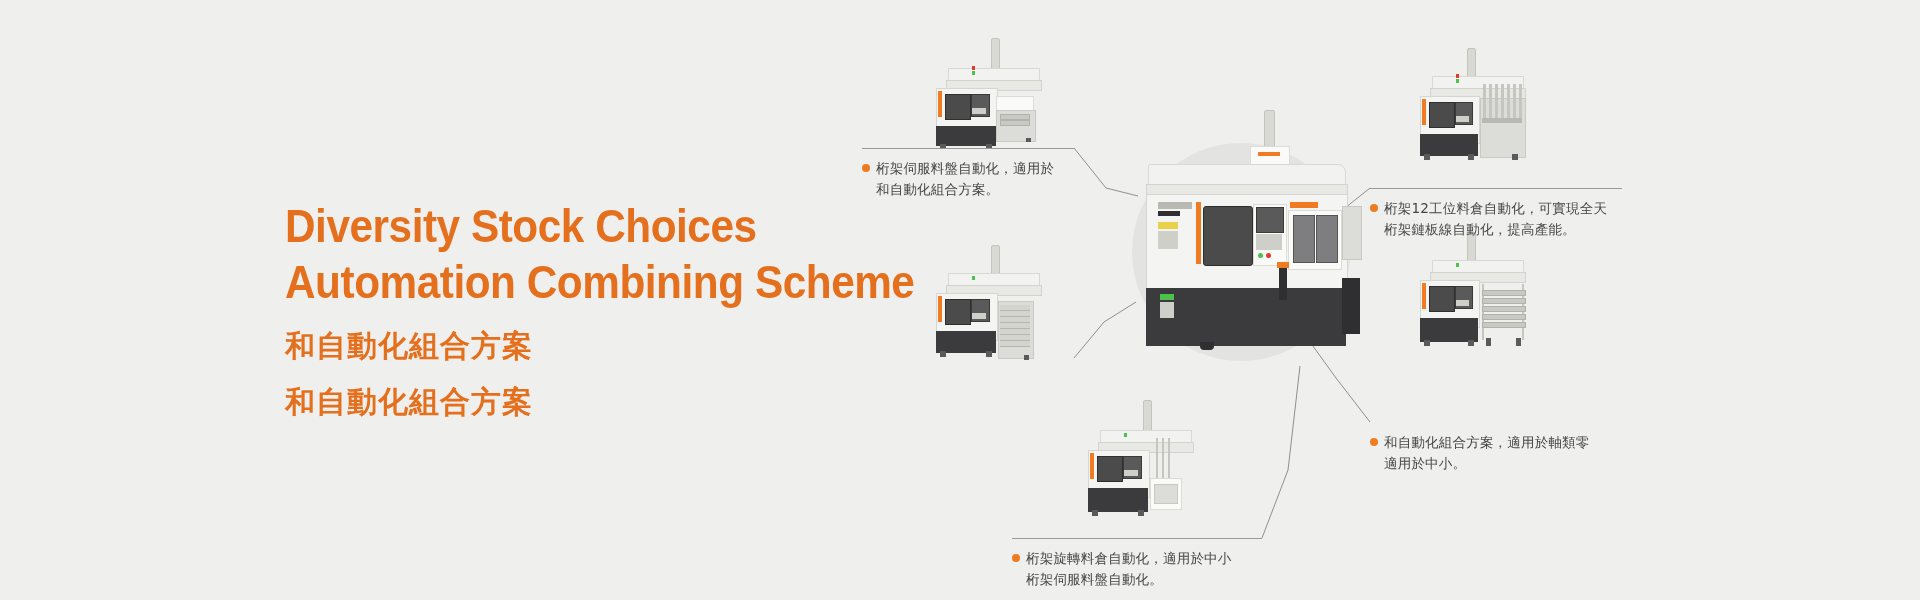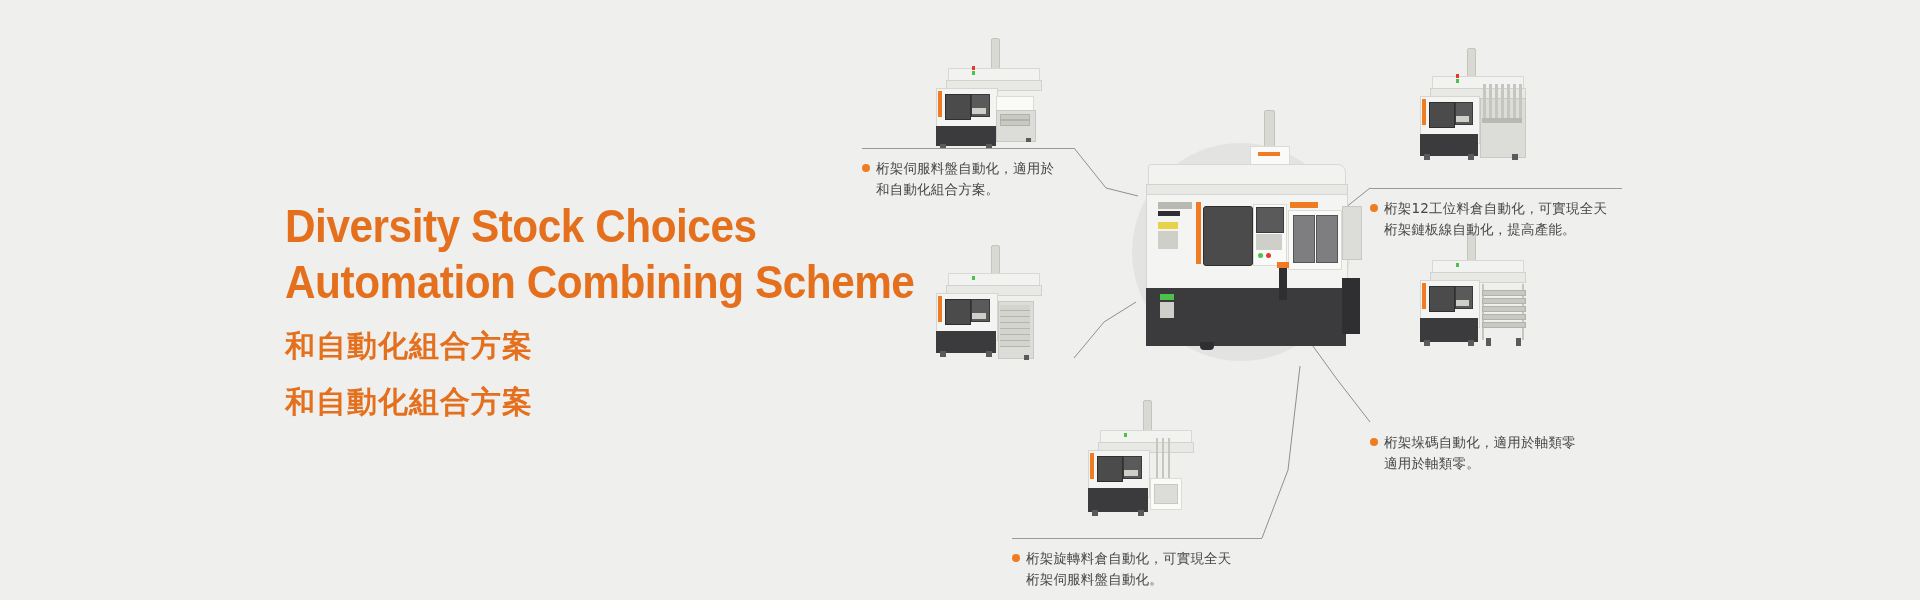--- a/index.html
+++ b/index.html
@@ -307,21 +307,21 @@
       </span>
     </div>
   </div>
 
 
   <div class="callout" style="left:1012px;top:538px;width:250px;">
     <div class="callout-rule"></div>
     <div class="callout-text">
       <span class="bullet"></span>
       <span class="callout-body">
-        <span>桁架旋轉料倉自動化，可實現全天</span><br>
+        <span>桁架旋轉料倉自動化，適用於中小</span><br>
         <span>桁架伺服料盤自動化。</span>
       </span>
     </div>
   </div>
 
   <div class="callout" style="left:1370px;top:188px;width:252px;">
     <div class="callout-rule"></div>
     <div class="callout-text">
       <span class="bullet"></span>
       <span class="callout-body">
@@ -329,19 +329,19 @@
         <span>桁架鏈板線自動化，提高產能。</span>
       </span>
     </div>
   </div>
 
   <div class="callout" style="left:1370px;top:422px;width:240px;">
     <div class="callout-rule" style="opacity:0;"></div>
     <div class="callout-text">
       <span class="bullet"></span>
       <span class="callout-body">
-        <span>桁架垛碼自動化，適用於軸類零</span><br>
-        <span>適用於軸類零。</span>
+        <span>和自動化組合方案，適用於軸類零</span><br>
+        <span>適用於中小。</span>
       </span>
     </div>
   </div>
 
 </div>
 
 </body></html>

